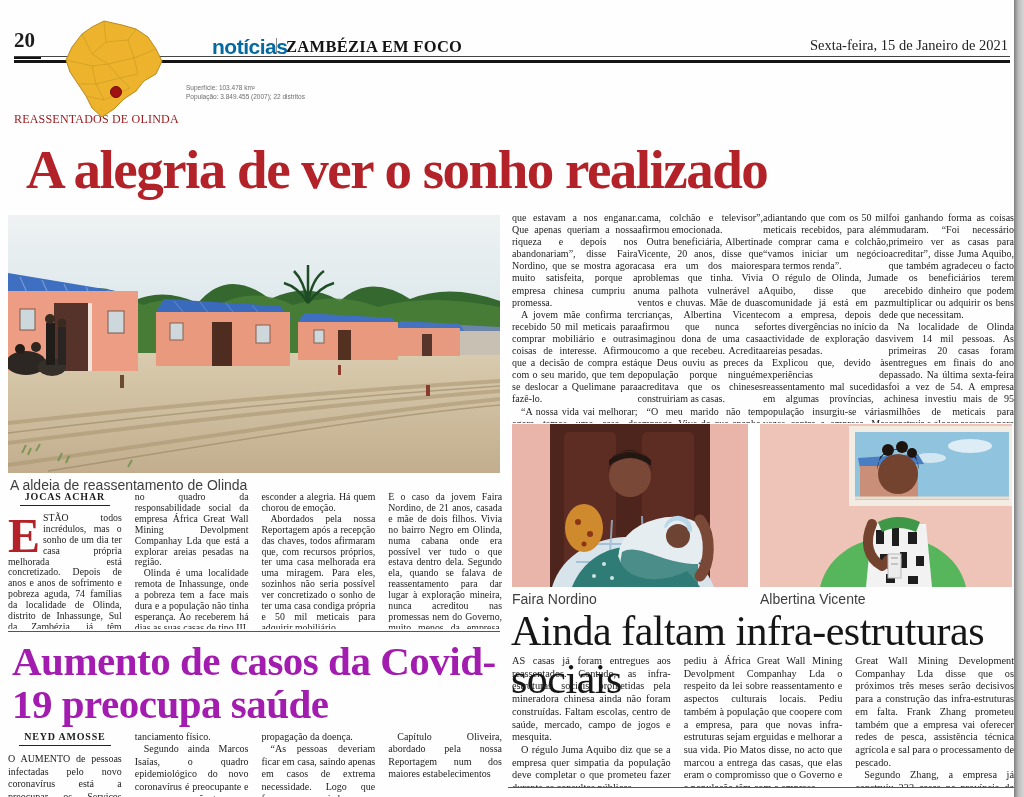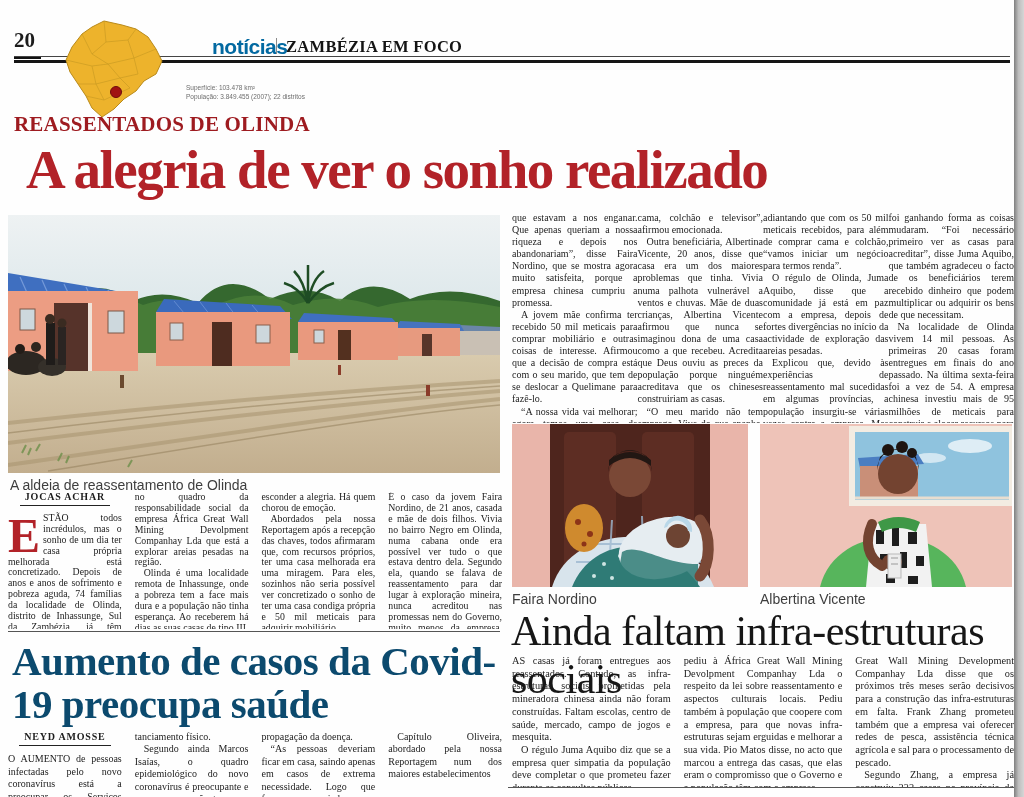--- a/index.html
+++ b/index.html
@@ -15,21 +15,21 @@
   #masthead-sep{left:276px;top:38px;width:1px;height:16px;background:#8a8a8a;}
   #section-title{left:286px;top:37px;font-weight:700;font-size:16.5px;letter-spacing:.3px;color:#141414;}
   #edition-date{top:37px;right:16px;font-size:14.5px;color:#222;}
   .rule-thin{left:14px;top:56px;width:996px;height:1px;background:#444;}
   .rule-thick{left:14px;top:60px;width:996px;height:3px;background:#151515;}
   #map-box{left:42px;top:20px;width:168px;height:100px;z-index:3;}
   #map-caption{left:186px;top:83px;width:140px;z-index:3;font-family:"Liberation Sans",sans-serif;
                font-size:6.5px;line-height:9px;color:#6d6d6d;}
 
   
-  #kicker{left:14px;top:112px;font-weight:700;font-size:21px;color:#9e1b20;letter-spacing:.2px;}
+  #kicker{left:14px;top:112px;font-weight:400;font-size:12px;color:#9e1b20;letter-spacing:.2px;}
   #main-headline{left:10px;top:124px;width:1004px;font-weight:700;font-size:55px;
                  letter-spacing:-1.5px;color:#b22228;line-height:1.1;}
 
   
   #main-photo{left:8px;top:215px;width:492px;height:258px;overflow:hidden;}
   #main-photo-caption{left:10px;top:477px;}
   .photo-cap{font-family:"Liberation Sans",sans-serif;font-weight:400;font-size:14px;color:#3e3e3e;}
   #portrait-left{left:512px;top:424px;width:236px;height:163px;overflow:hidden;}
   #portrait-right{left:760px;top:424px;width:252px;height:163px;overflow:hidden;}
   #portrait-left-caption{left:512px;top:591px;}
@@ -49,21 +49,21 @@
               gap:12px 13px;font-size:10px;line-height:12.4px;}
 
   .byline-wrap{text-align:center;margin-bottom:7px;}
   .byline{display:inline-block;font-weight:700;font-size:10px;letter-spacing:.8px;
           border-bottom:1.5px solid #222;padding:0 5px 2px;}
   .dropcap{float:left;font-size:48px;line-height:41px;font-weight:700;color:#b22228;
            margin:2px 3px 0 0;}
 
   #infra-headline{left:511px;top:607px;width:505px;font-size:42px;letter-spacing:-.5px;color:#161616;}
   #covid-headline{left:12px;top:640px;width:494px;font-weight:700;font-size:41px;line-height:1.05;
-                  letter-spacing:-.5px;color:#0c4a6e;}
+                  letter-spacing:-.5px;color:#a21caf;}
 
   .rule-left-mid{left:8px;top:631px;width:492px;height:1px;background:#555;}
   .rule-right-bottom{left:508px;top:787px;width:506px;height:1px;background:#555;}
 
   
   #edge-strip{right:0;top:0;width:10px;height:797px;
               background:linear-gradient(90deg,#7f7f7f,#bdbdbd 45%,#d6d6d6);}
 </style>
 </head>
 <body>
@@ -93,20 +93,21 @@
     </svg>
   </div>
   <div class="abs" id="map-caption">
     <div>Superfície: 103.478 km²</div>
     <div>População: 3.849.455 (2007); 22 distritos</div>
   </div>
 
   <div class="abs" id="masthead">notícias</div>
   <div class="abs" id="masthead-sep"></div>
   <div class="abs" id="section-title">ZAMBÉZIA EM FOCO</div>
+  <div class="abs" id="edition-date">Sexta-feira, 15 de Janeiro de 2021</div>
 
   <div class="abs" id="kicker">REASSENTADOS DE OLINDA</div>
   <h1 class="abs" id="main-headline" style="margin:16px;">A alegria de ver o sonho realizado</h1>
 
   <div class="abs" id="main-photo">
     <svg width="492" height="258" viewBox="0 0 492 258" preserveAspectRatio="none">
       <defs>
         <linearGradient id="skyg" x1="0" y1="0" x2="0" y2="1">
           <stop offset="0" stop-color="#eef2f3"></stop>
             <stop offset="1" stop-color="#d5e3e7"></stop>

